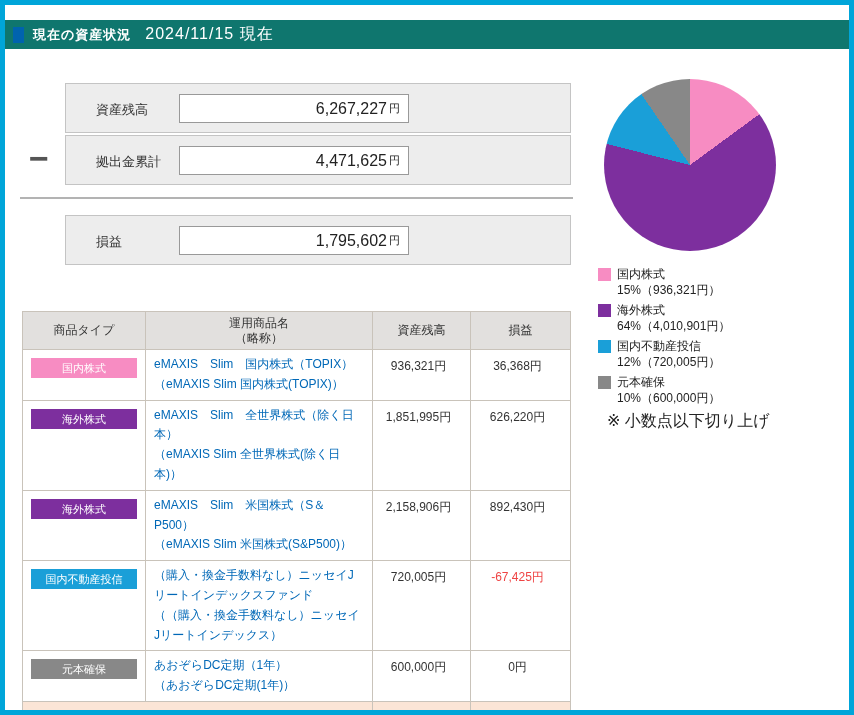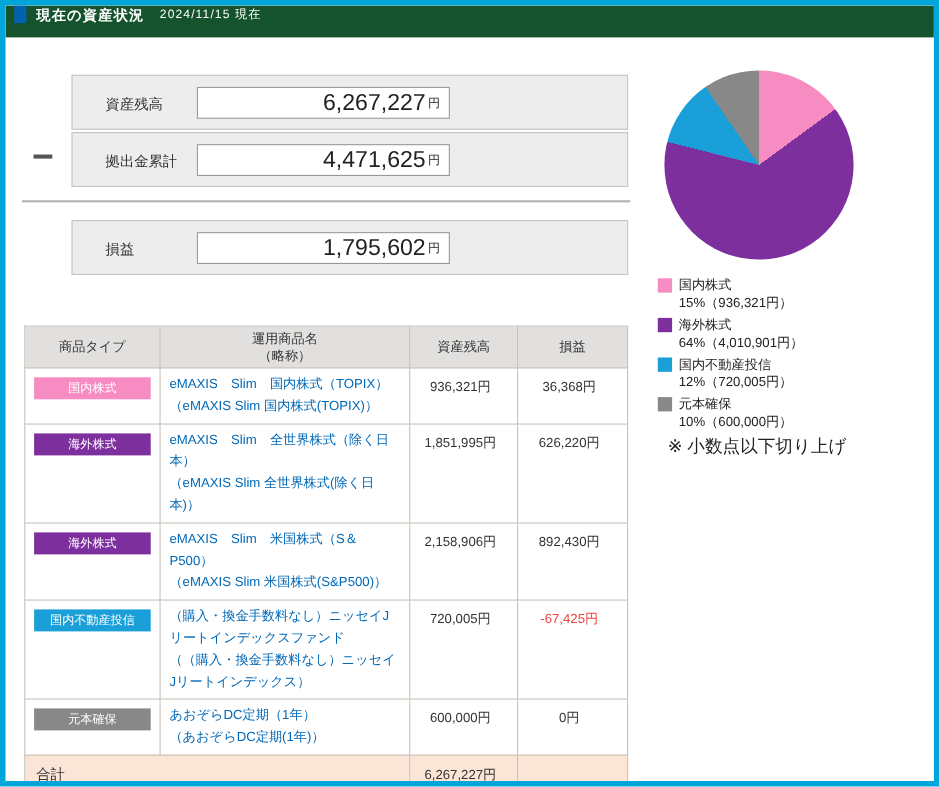--- a/index.html
+++ b/index.html
@@ -11,32 +11,33 @@
   .page {
     position:relative;
     width:854px; height:715px;
     border:5px solid #00a5d9;
     background:#fff;
     overflow:hidden;
   }
   
   .header {
     height:29px;
-    background:#14532d;
+    background:#0f766e;
     display:flex;
-    align-items:flex-start;
+    align-items:center;
     padding:0 8px;
+    margin-top:15px;
   }
   .header-accent {
     width:11px; height:16px;
     background:#0063ae;
     margin-right:9px;
   }
   .header-title { color:#fff; font-weight:bold; font-size:13px; letter-spacing:1px; }
-  .header-date  { color:#fff; font-size:11px; margin-left:14px; letter-spacing:1px; }
+  .header-date  { color:#fff; font-size:16px; margin-left:14px; letter-spacing:1px; }
 
   .content { position:relative; width:100%; height:647px; }
 
   
   .sum-box {
     position:absolute; left:60px;
     width:506px; height:50px;
     background:#ededed;
     border:1px solid #c4c4c4;
   }
@@ -45,21 +46,21 @@
     font-size:13px; color:#333;
   }
   .sum-value {
     position:absolute; left:113px; top:10px;
     width:230px; height:29px;
     background:#fff;
     border:1px solid #999;
     display:flex; align-items:center; justify-content:flex-end;
     padding-right:8px;
   }
-  .sum-value .num { font-size:21px; color:#222; }
+  .sum-value .num { font-size:16px; color:#222; }
   .sum-value .yen { font-size:11px; color:#222; margin-left:2px; }
   .minus-op {
     position:absolute; left:24px; top:92px;
     font-size:34px; font-weight:bold; color:#555; line-height:34px;
   }
   .sum-line {
     position:absolute; left:15px; top:148px;
     width:553px; height:2px; background:#b3b3b3;
   }
 

